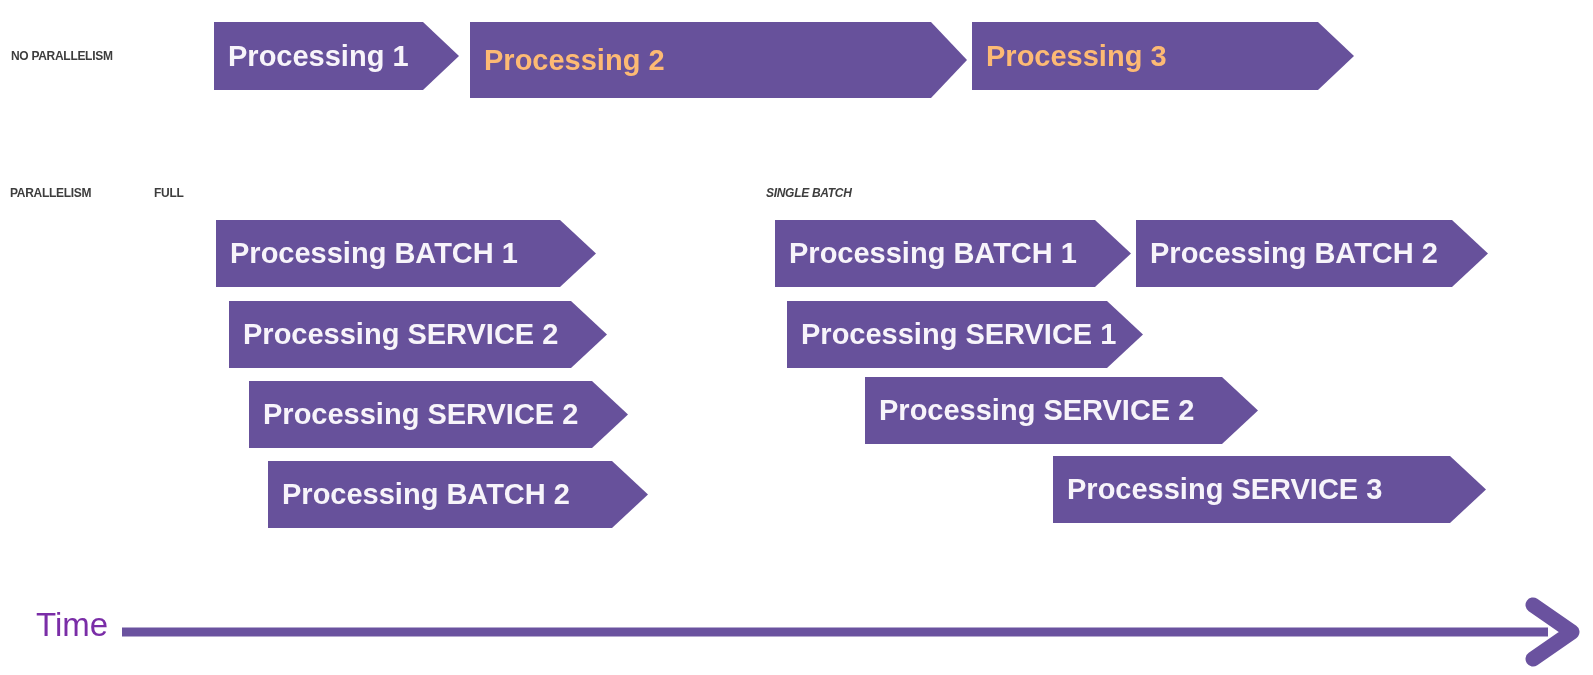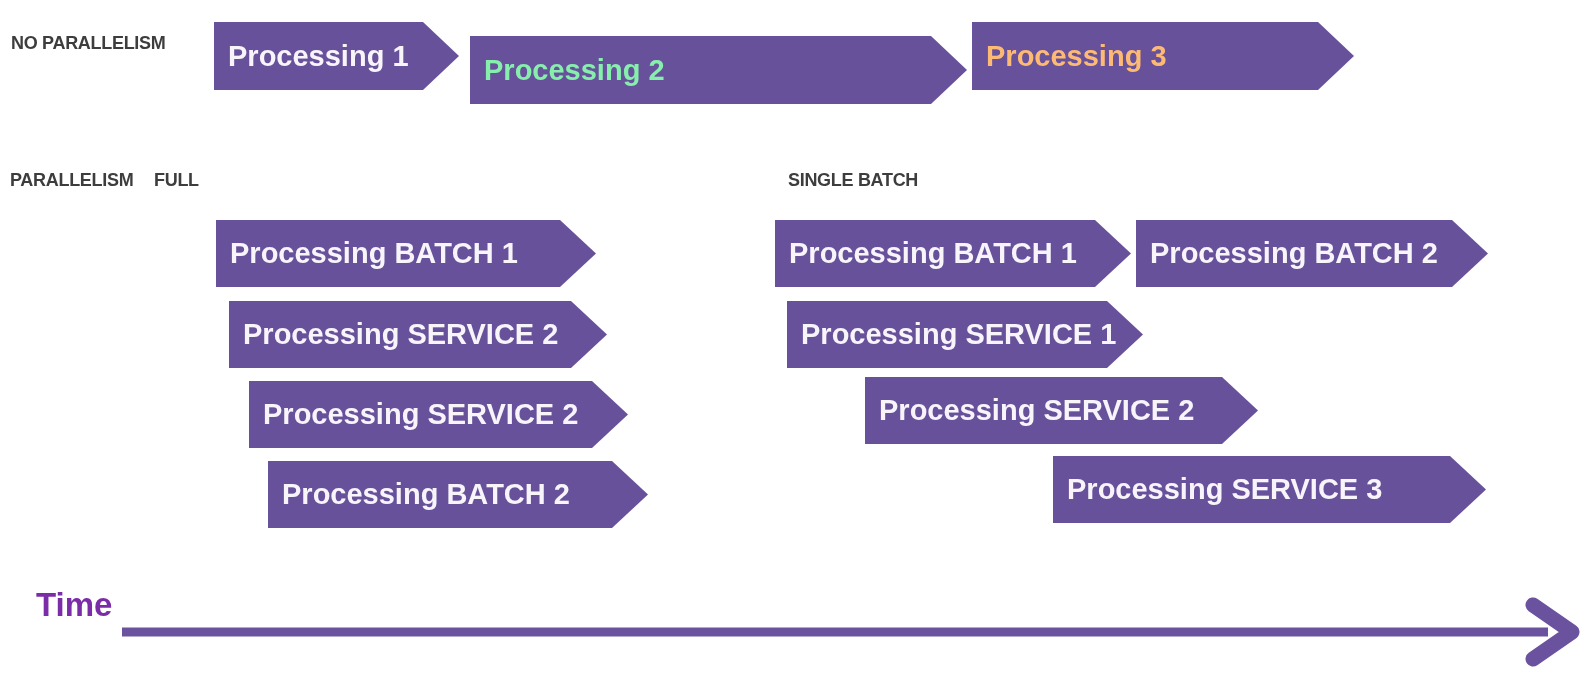--- a/index.html
+++ b/index.html
@@ -5,48 +5,49 @@
   html,body{margin:0;padding:0;background:#ffffff;}
   #canvas{
     position:relative;
     width:1593px;height:675px;
     background:#ffffff;
     font-family:"Liberation Sans",sans-serif;
     overflow:hidden;
   }
   .section-label{
     position:absolute;
-    font-size:18px;
+    font-size:12px;
     font-weight:bold;
     letter-spacing:-0.3px;
     color:#3d3d3d;
     white-space:nowrap;
+    margin-top:16px;
   }
   #label-no-parallelism{left:11px;top:33px;}
   #label-parallelism{left:10px;top:170px;text-align:right;}
   #label-full{left:154px;top:170px;}
-  #label-single-batch{left:788px;top:170px;}
+  #label-single-batch{left:766px;top:170px;font-style:italic;}
   .arrow{
     position:absolute;
     background:#67519b;
     clip-path:polygon(0 0, calc(100% - 36px) 0, 100% 50%, calc(100% - 36px) 100%, 0 100%);
     display:flex;
     align-items:center;
     color:#f7f4fa;
     font-size:29px;
     font-weight:bold;
     white-space:nowrap;
     padding-left:14px;
     box-sizing:border-box;
   }
   #time-label{
     position:absolute;
-    left:36px;top:586px;
+    left:36px;top:606px;
     font-size:33px;
-    font-weight:bold;
+    font-weight:normal;
     color:#7a2da7;
   }
   #time-axis{
     position:absolute;
     left:0;top:590px;
   }
 </style>
 </head>
 <body>
 
@@ -57,21 +58,21 @@
   <div id="label-parallelism" class="section-label">PARALLELISM</div>
 
   <div id="label-full" class="section-label">FULL</div>
 
   <div id="label-single-batch" class="section-label">SINGLE BATCH</div>
 
   <div id="arrows-container">
       <div class="arrow" style="left: 214px; top: 22px; width: 245px; height: 68px; background: rgb(103, 81, 155); color: rgb(247, 244, 250);">
         <span>Processing 1</span>
       </div>
-      <div class="arrow" style="left: 470px; top: 36px; width: 497px; height: 68px; background: rgb(103, 81, 155); color: #86efac;">
+      <div class="arrow" style="left: 470px; top: 22px; width: 497px; height: 76px; background: rgb(103, 81, 155); color: #fdba74;">
         <span>Processing 2</span>
       </div>
       <div class="arrow" style="left: 972px; top: 22px; width: 382px; height: 68px; background: rgb(103, 81, 155); color: #fdba74;">
         <span>Processing 3</span>
       </div>
       <div class="arrow" style="left: 216px; top: 220px; width: 380px; height: 67px; background: rgb(103, 81, 155); color: rgb(247, 244, 250);">
         <span>Processing BATCH 1</span>
       </div>
       <div class="arrow" style="left: 229px; top: 301px; width: 378px; height: 67px; background: rgb(103, 81, 155); color: rgb(247, 244, 250);">
         <span>Processing SERVICE 2</span>

